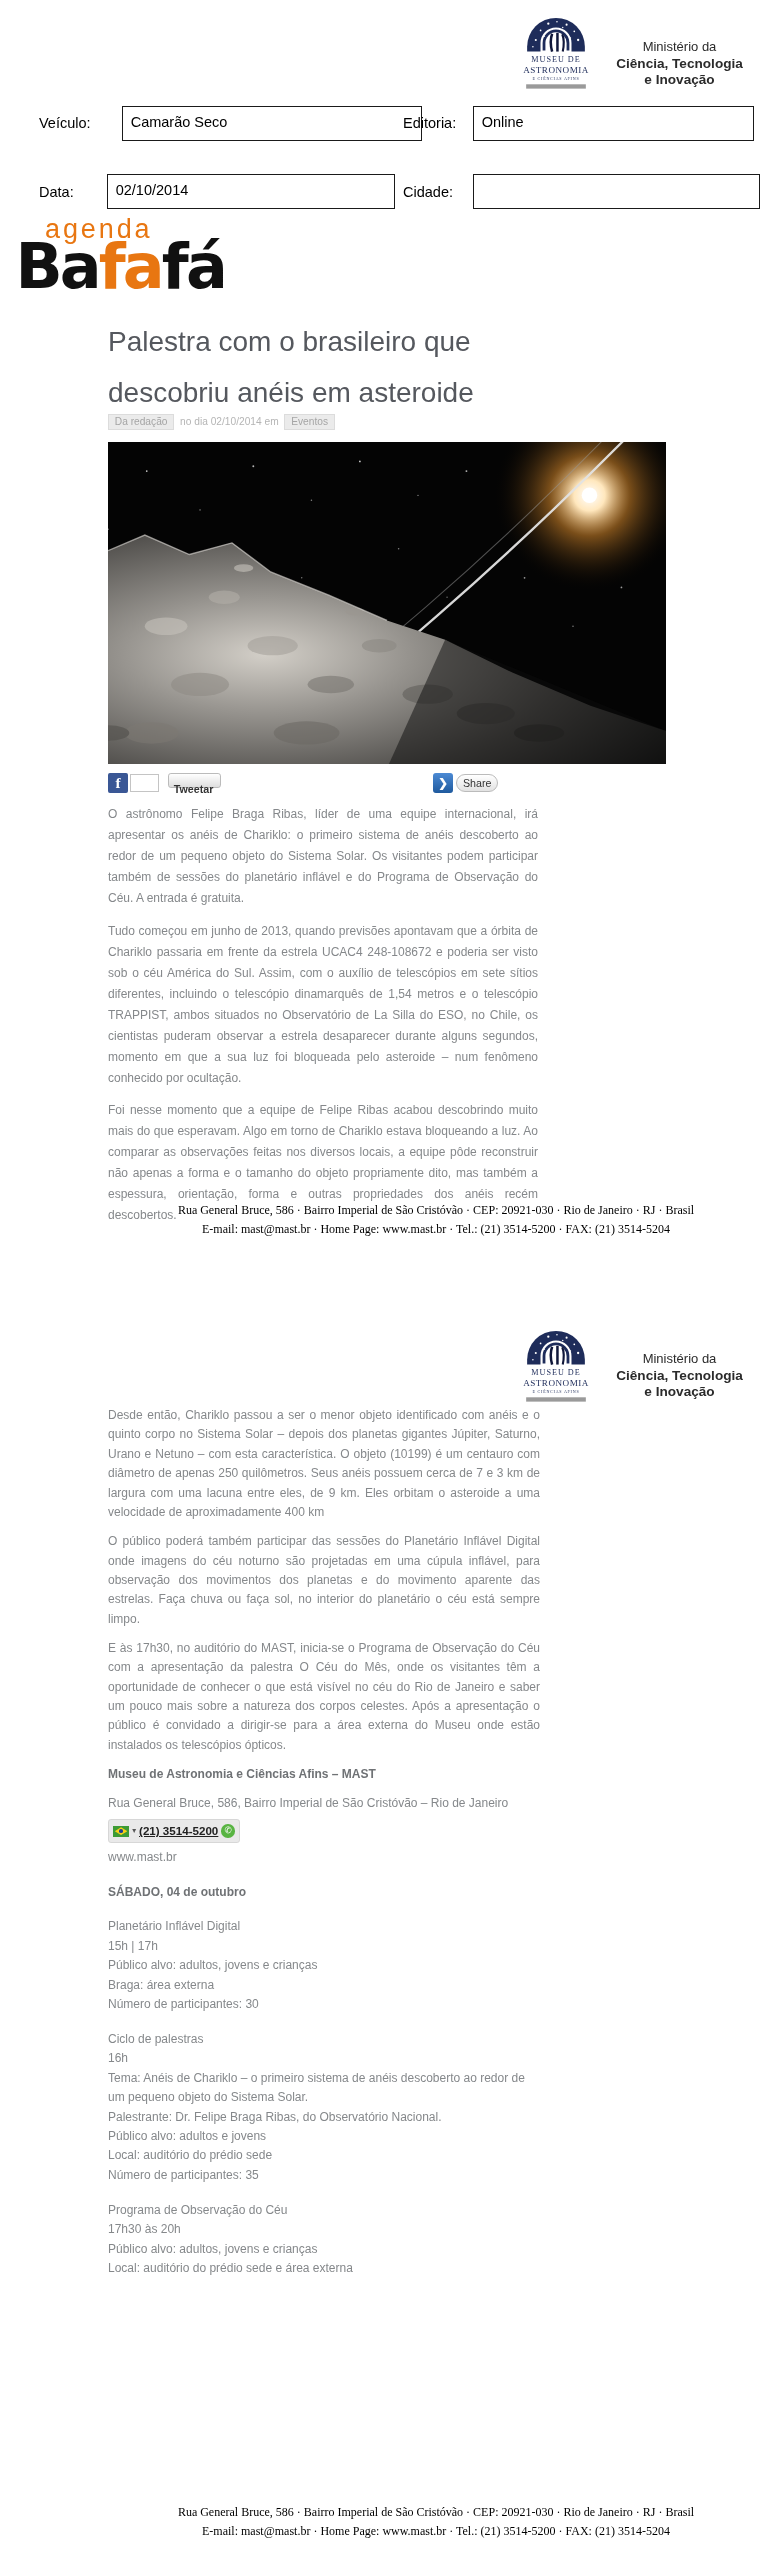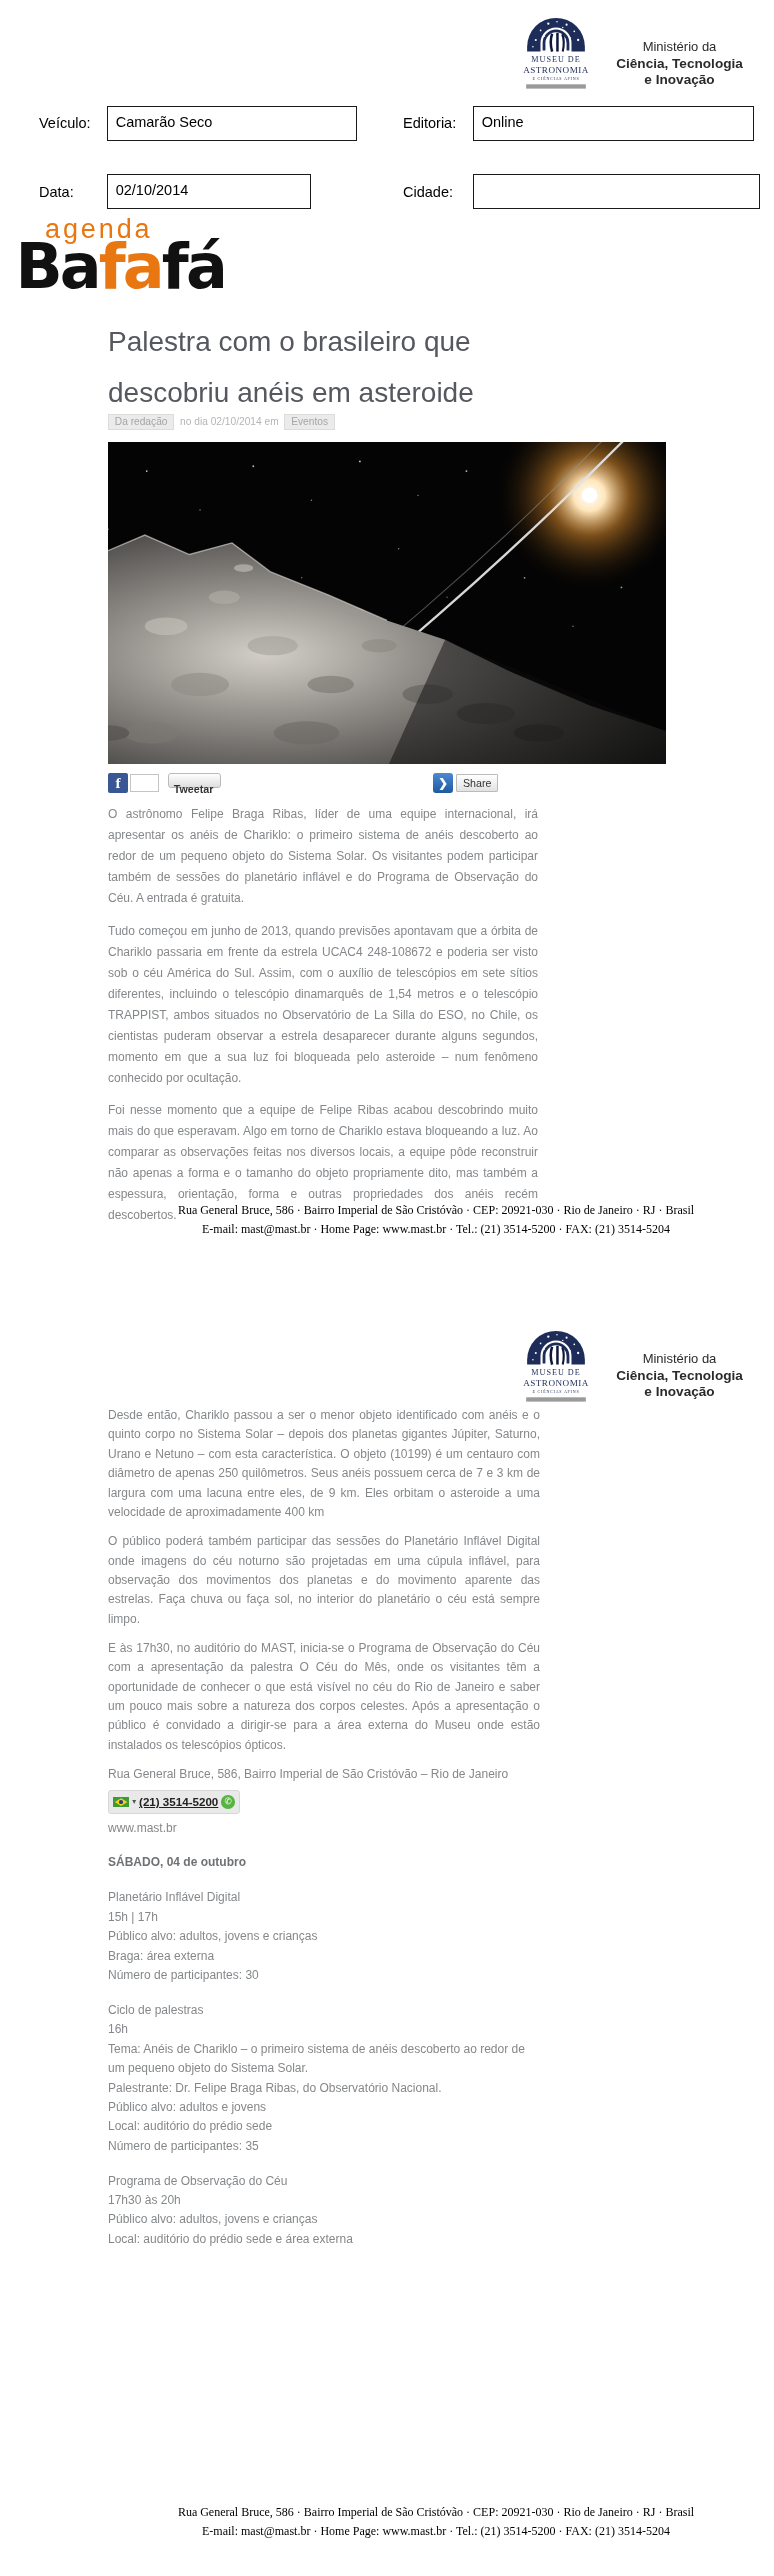--- a/index.html
+++ b/index.html
@@ -39,21 +39,21 @@
            color:#fff; font-weight:700; font-family:"Liberation Serif",serif; font-size:15.5px;
            text-align:center; line-height:20.3px; border-radius:1.9px; }
   .fb-count { position:absolute; left:22px; top:1px; width:29px; height:18.4px; background:#fff;
               border:1px solid #c4c4c4; }
   .tw-btn { position:absolute; left:60px; top:0; height:15px; padding:0 6.8px 0 4.8px; display:flex;
             align-items:center; gap:9px; border:1px solid #bbb; border-radius:2.9px;
             background:linear-gradient(#ffffff,#dedede); font-size:10.7px; font-weight:700; color:#333;flex-direction:column; }
   .share-grp { position:absolute; left:325px; top:0; display:flex; align-items:center; gap:2.9px; }
   .share-ic { width:20.3px; height:20.3px; border-radius:2.9px; background:linear-gradient(#4c8ad4,#1f5a9e);
               color:#fff; text-align:center; line-height:20.3px; font-size:11.6px; font-weight:700; }
-  .share-btn { height:18.4px; padding:0 5.8px; border:1px solid #bbb; border-radius:1px;
+  .share-btn { height:18.4px; padding:0 5.8px; border:1px solid #bbb; border-radius:9px;
                background:linear-gradient(#ffffff,#e2e2e2); font-size:10.7px; color:#333;
                line-height:16.5px; }
 
   .art-body { position:absolute; left:108px; top:804px; width:430px; font-size:12px;
               line-height:21px; color:#85888b; text-align:justify; }
   .art-body p { margin-bottom:11.6px; }
 
   
   .page-footer { position:absolute; left:92px; width:688px; text-align:center;
                  font-family:"Liberation Serif", serif; font-size:12px; color:#000;
@@ -111,25 +111,25 @@
     <text x="37" y="67.5" text-anchor="middle" font-size="4.2" fill="#1e2c5a" font-family="Liberation Serif, serif" letter-spacing="0.8">E CIÊNCIAS AFINS</text>
     <rect x="6" y="72" width="62" height="4.5" fill="#9a9a9a"></rect>
   </svg>
   <div class="hdr-ministry" style="top:39px">
     <div class="m1">Ministério da</div>
     <div class="m2">Ciência, Tecnologia</div>
     <div class="m3">e Inovação</div>
   </div>
 
   <div class="frm-label" style="left:39px; top:115px">Veículo:</div>
-  <div class="frm-box" style="left:107px; top:106px; width:250px">Camarão Seco</div>
+  <div class="frm-box" style="left:122px; top:106px; width:300px">Camarão Seco</div>
   <div class="frm-label" style="left:403px; top:115px">Editoria:</div>
   <div class="frm-box" style="left:473px; top:106px; width:281px">Online</div>
   <div class="frm-label" style="left:39px; top:184px">Data:</div>
-  <div class="frm-box" style="left:107px; top:174px; width:204px">02/10/2014</div>
+  <div class="frm-box" style="left:107px; top:174px; width:288px">02/10/2014</div>
   <div class="frm-label" style="left:403px; top:184px">Cidade:</div>
   <div class="frm-box" style="left:473px; top:174px; width:287px"></div>
 
   <div>
     <div class="agenda-word">agenda</div>
     <div class="bafafa"><span>Ba</span><span class="org">fa</span><span>fá</span></div>
   </div>
 
   <div class="art-title">
     <div>Palestra com o brasileiro que</div>
@@ -255,20 +255,21 @@
     <div class="m1">Ministério da</div>
     <div class="m2">Ciência, Tecnologia</div>
     <div class="m3">e Inovação</div>
   </div>
 
   <div class="p2-body">
     <p class="just">Desde então, Chariklo passou a ser o menor objeto identificado com anéis e o quinto corpo no Sistema Solar – depois dos planetas gigantes Júpiter, Saturno, Urano e Netuno – com esta característica. O objeto (10199) é um centauro com diâmetro de apenas 250 quilômetros. Seus anéis possuem cerca de 7 e 3 km de largura com uma lacuna entre eles, de 9 km. Eles orbitam o asteroide a uma velocidade de aproximadamente 400 km</p>
     <p class="just">O público poderá também participar das sessões do Planetário Inflável Digital onde imagens do céu noturno são projetadas em uma cúpula inflável, para observação dos movimentos dos planetas e do movimento aparente das estrelas. Faça chuva ou faça sol, no interior do planetário o céu está sempre limpo.</p>
     <p class="just">E às 17h30, no auditório do MAST, inicia-se o Programa de Observação do Céu com a apresentação da palestra O Céu do Mês, onde os visitantes têm a oportunidade de conhecer o que está visível no céu do Rio de Janeiro e saber um pouco mais sobre a natureza dos corpos celestes. Após a apresentação o público é convidado a dirigir-se para a área externa do Museu onde estão instalados os telescópios ópticos.</p>
 
+    <div class="mast-h">Museu de Astronomia e Ciências Afins – MAST</div>
     <div class="addr">Rua General Bruce, 586, Bairro Imperial de São Cristóvão – Rio de Janeiro</div>
 
     <div class="phone-row">
       <span class="phone-pill">
         <span class="flag"></span>
         <span class="caret">▾</span>
         <span class="phone-num">(21) 3514-5200</span>
         <span class="skype">✆</span>
       </span>
     </div>

